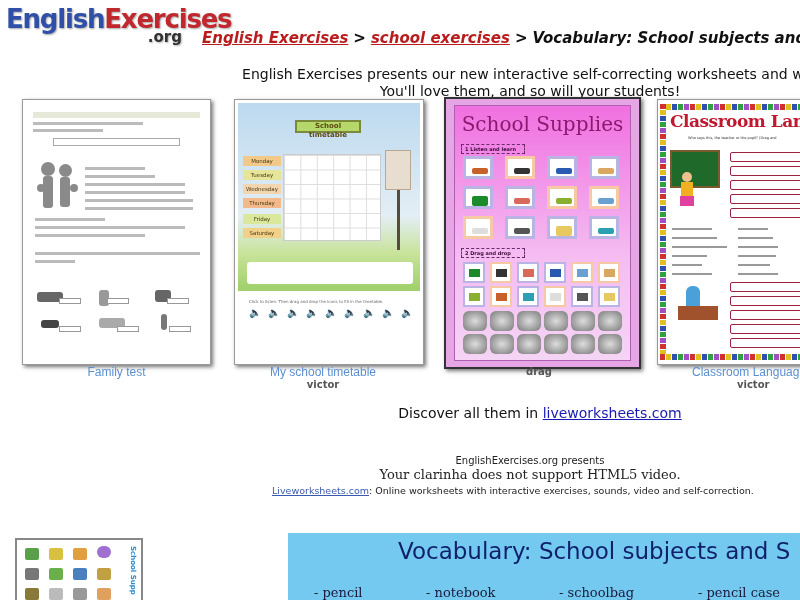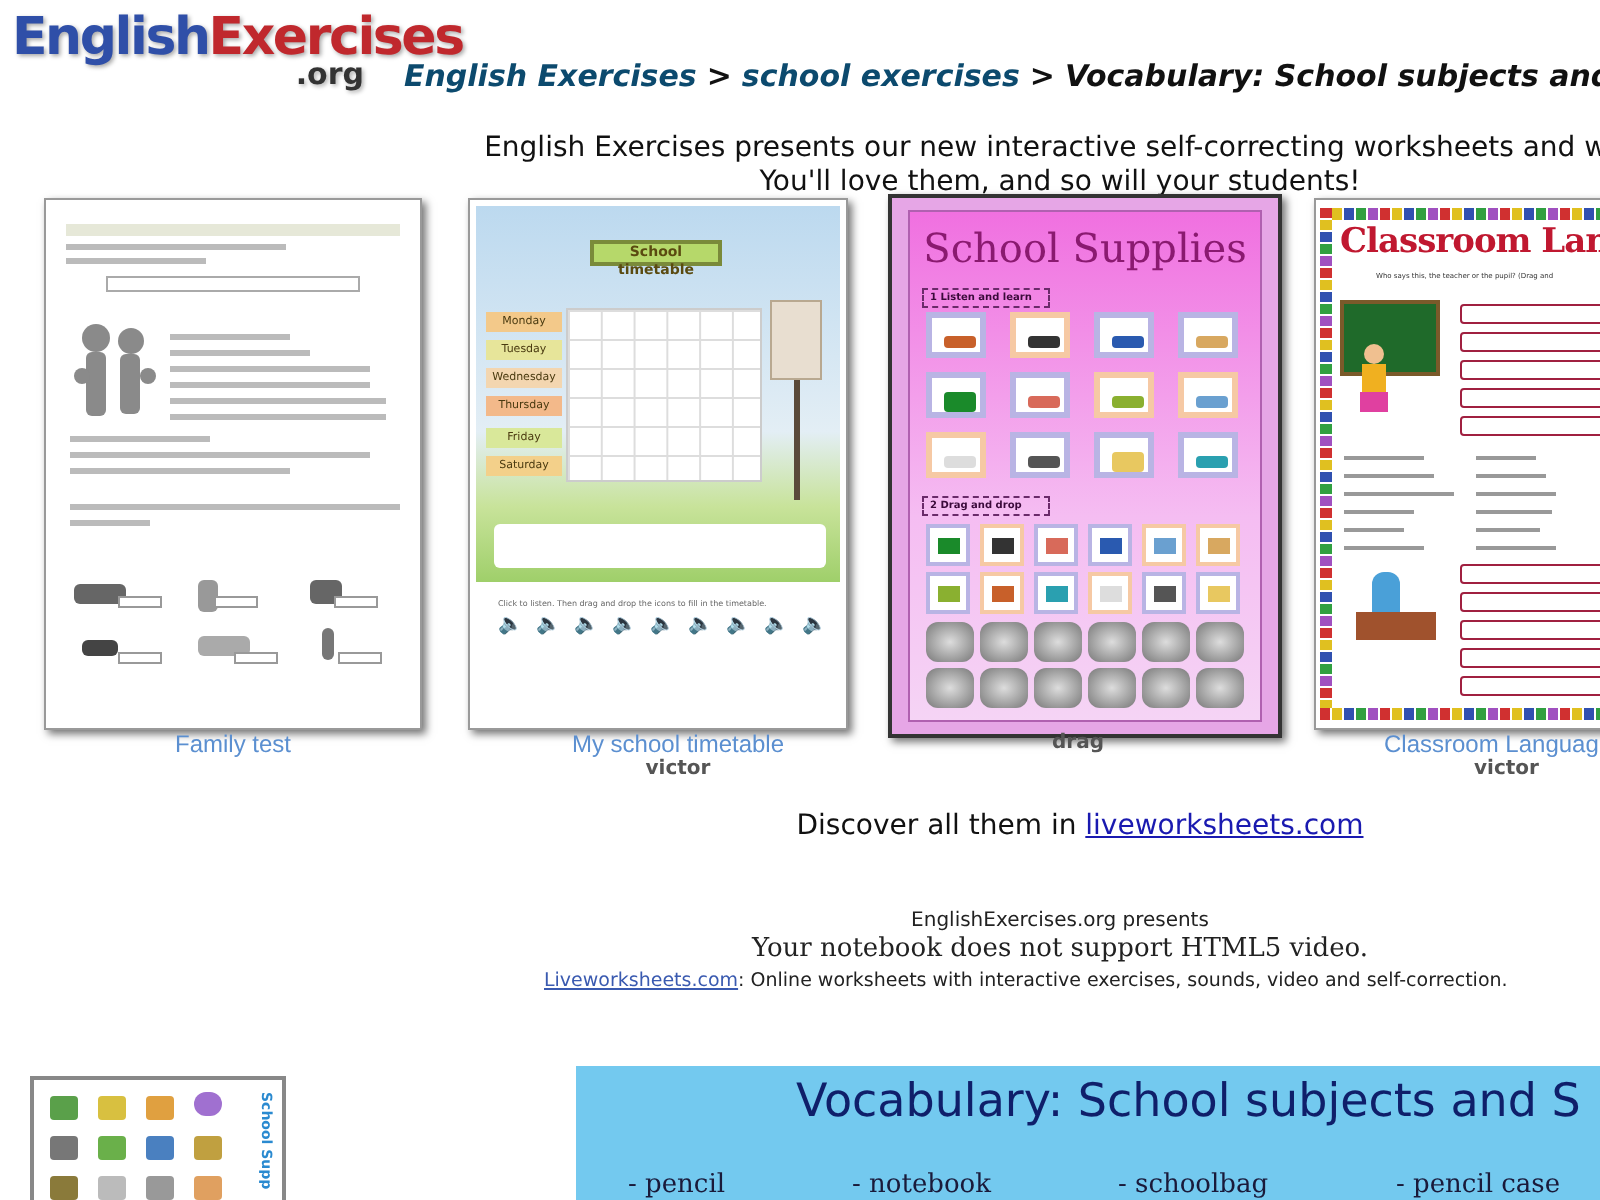--- a/index.html
+++ b/index.html
@@ -6,21 +6,21 @@
     html, body { width: 800px; height: 600px; overflow: hidden; background: #fff; }
     body { position: relative; font-family: "DejaVu Sans", sans-serif; color: #000; }
 
     .logo { position: absolute; left: 6px; top: 4px; width: 180px; height: 44px; }
     .logo .l1 { position: absolute; left: 0; top: 0; font-family: "DejaVu Sans", sans-serif; font-weight: bold; font-size: 26px; letter-spacing: -1.2px; text-shadow: 1px 1px 2px rgba(0,0,0,0.35); }
     .logo .l1 .en { color: #2f4fa8; }
     .logo .l1 .ex { color: #c0282d; }
     .logo .l2 { position: absolute; right: 4px; top: 24px; font-weight: bold; font-size: 15px; color: #333; text-shadow: 1px 1px 2px rgba(0,0,0,0.3); }
 
     .breadcrumb { position: absolute; left: 202px; top: 29px; white-space: nowrap; font-family: "DejaVu Sans", sans-serif; font-weight: bold; font-style: italic; font-size: 15px; color: #111; }
-    .breadcrumb a { color: #0c4a6e; cursor: pointer; }
+    .breadcrumb a { color: #b91c1c; text-decoration: underline; cursor: pointer; }
     .breadcrumb .sep { margin: 0 5px; }
 
     .intro { position: absolute; left: 180px; width: 700px; top: 66px; text-align: center; font-size: 14px; line-height: 17px; color: #111; white-space: nowrap; }
 
     .thumb { position: absolute; background: #fff; border: 1px solid #999; box-shadow: 2px 2px 4px rgba(0,0,0,0.55); overflow: hidden; cursor: pointer; }
     .caption { position: absolute; text-align: center; font-family: "Liberation Sans", sans-serif; font-size: 12px; line-height: 13px; color: #5b8fd0; cursor: pointer; }
     .author { display: block; font-family: "DejaVu Sans", sans-serif; font-weight: bold; font-size: 10px; color: #555; line-height: 12px; }
 
     
     .t1 { left: 22px; top: 99px; width: 189px; height: 266px; }
@@ -173,21 +173,21 @@
   <span class="spk" style="left:14px">🔈</span>
   <span class="spk" style="left:33px">🔈</span>
   <span class="spk" style="left:52px">🔈</span>
   <span class="spk" style="left:71px">🔈</span>
   <span class="spk" style="left:90px">🔈</span>
   <span class="spk" style="left:109px">🔈</span>
   <span class="spk" style="left:128px">🔈</span>
   <span class="spk" style="left:147px">🔈</span>
   <span class="spk" style="left:166px">🔈</span>
 </div>
-<div class="caption" style="left:244px;top:366px;width:190px">
+<div class="caption" style="left:228px;top:366px;width:190px">
   <span>My school timetable</span>
   <span class="author">victor</span>
 </div>
 
 <div class="thumb t3">
   <div class="inner">
     <div class="title">School Supplies</div>
     <div class="sec" style="top:38px">1 Listen and learn</div>
     <div class="card" style="left:8px;top:50px">
         <i style="background:#c8602a"></i>
@@ -320,21 +320,21 @@
 <div class="caption" style="left:660px;top:366px;width:160px;text-align:left;padding-left:32px">
   <span>Classroom Languag</span>
   <span class="author" style="text-align:left;padding-left:45px">victor</span>
 </div>
 
 <div class="discover">
   <span>Discover all them in </span><a>liveworksheets.com</a>
 </div>
 
 <div class="presents">EnglishExercises.org presents</div>
-<div class="novideo">Your notebook does not support HTML5 video.</div>
+<div class="novideo">Your clarinha does not support HTML5 video.</div>
 <div class="lwline">
   <a>Liveworksheets.com</a><span>: Online worksheets with interactive exercises, sounds, video and self-correction.</span>
 </div>
 
 <div class="ws-thumb">
   <div class="it" style="left:8px;top:8px;background:#5aa04a"></div>
   <div class="it" style="left:32px;top:8px;background:#d8c040"></div>
   <div class="it" style="left:56px;top:8px;background:#e0a040"></div>
   <div class="it" style="left:80px;top:6px;background:#a070d0;border-radius:6px"></div>
   <div class="it" style="left:8px;top:28px;background:#777"></div>

